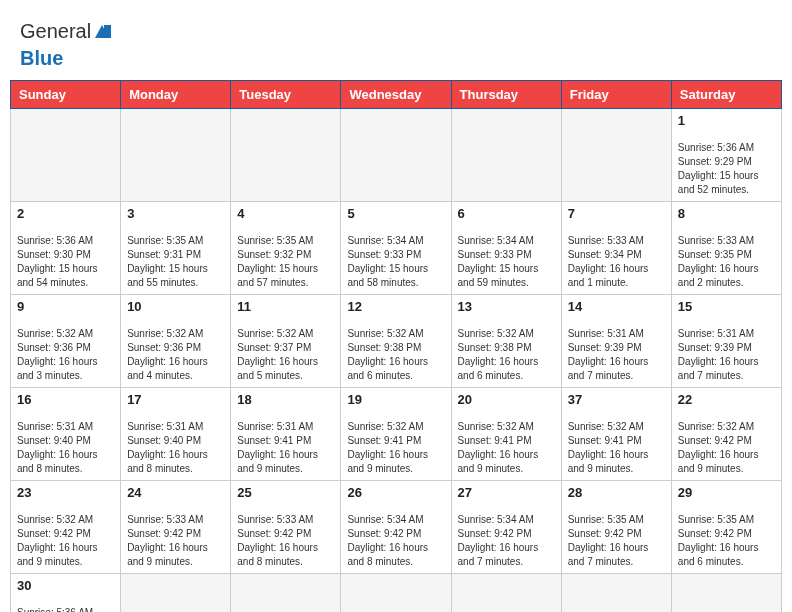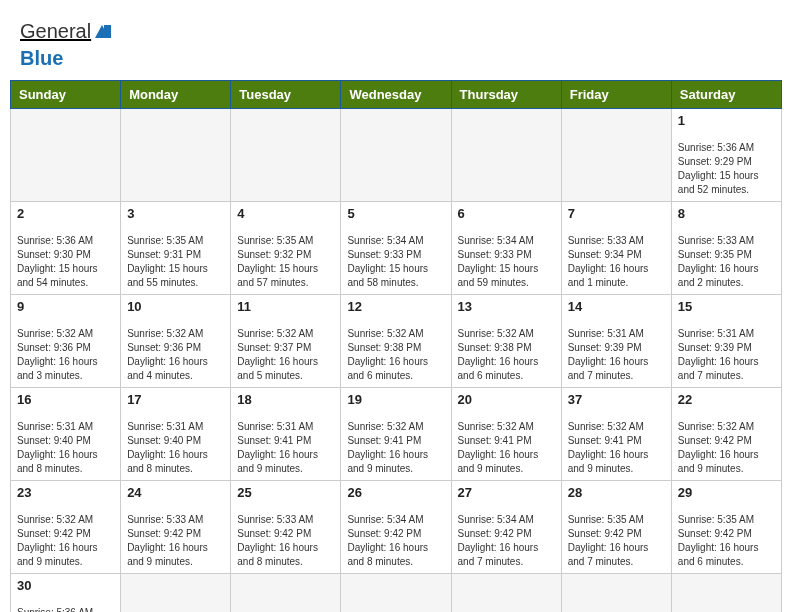--- a/index.html
+++ b/index.html
@@ -32,21 +32,21 @@
     .location {
       font-size: 16px;
       color: #555;
     }
     .calendar {
       width: 100%;
       border-collapse: collapse;
       margin-top: 5px;
     }
     .calendar th {
-      background-color: #4d7c0f;
+      background-color: #ef4444;
       color: #fff;
       text-align: left;
       padding: 6px 8px;
       font-size: 13px;
       font-weight: bold;
       border: 1px solid #1a5a9a;
     }
     .calendar td {
       border: 1px solid #ccc;
       vertical-align: top;
@@ -350,21 +350,20 @@
   .header-area .logo {
     display: flex;
     flex-direction: column;
     align-items: flex-start;
   }
   .logo-wrapper {
     display: flex;
     flex-direction: row;
     align-items: flex-start;
     gap: 0;
-    text-decoration: underline;
   }
   .logo-text-general {
     font-size: 20px;
     color: #333;
     font-weight: normal;
     font-family: Arial, sans-serif;
   }
   .logo-text-blue {
     font-size: 20px;
     color: #1a6fb5;

